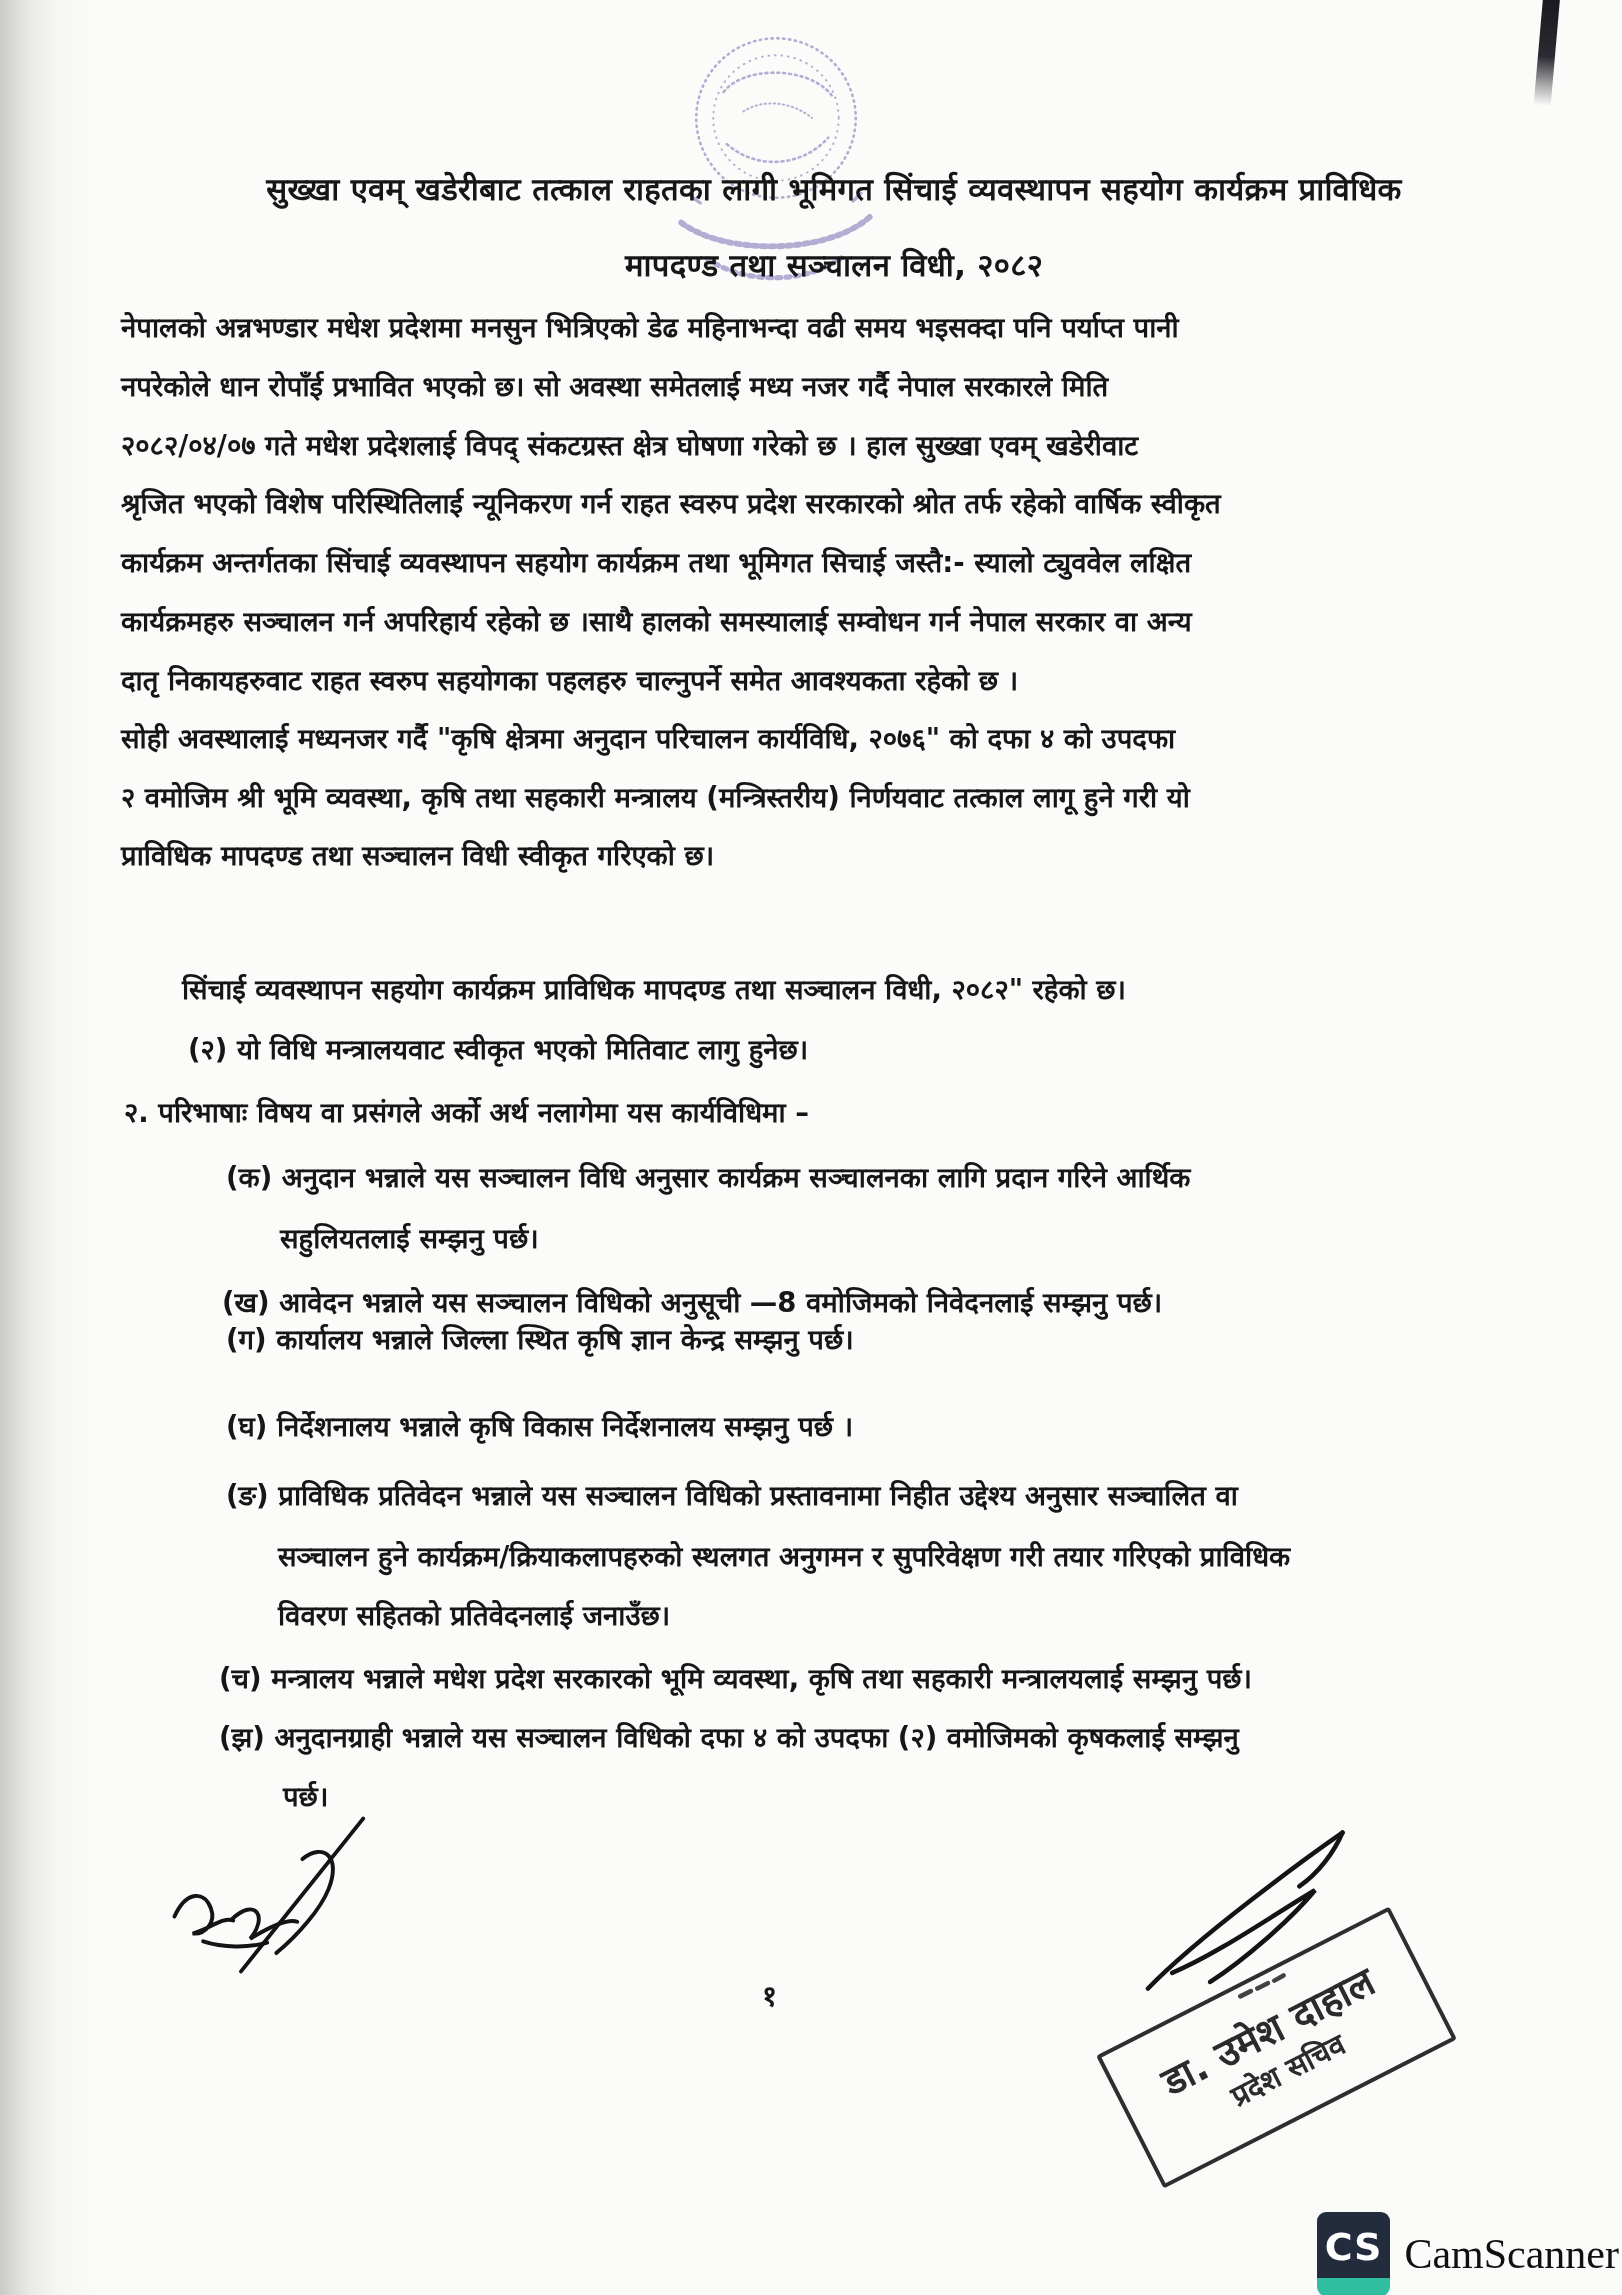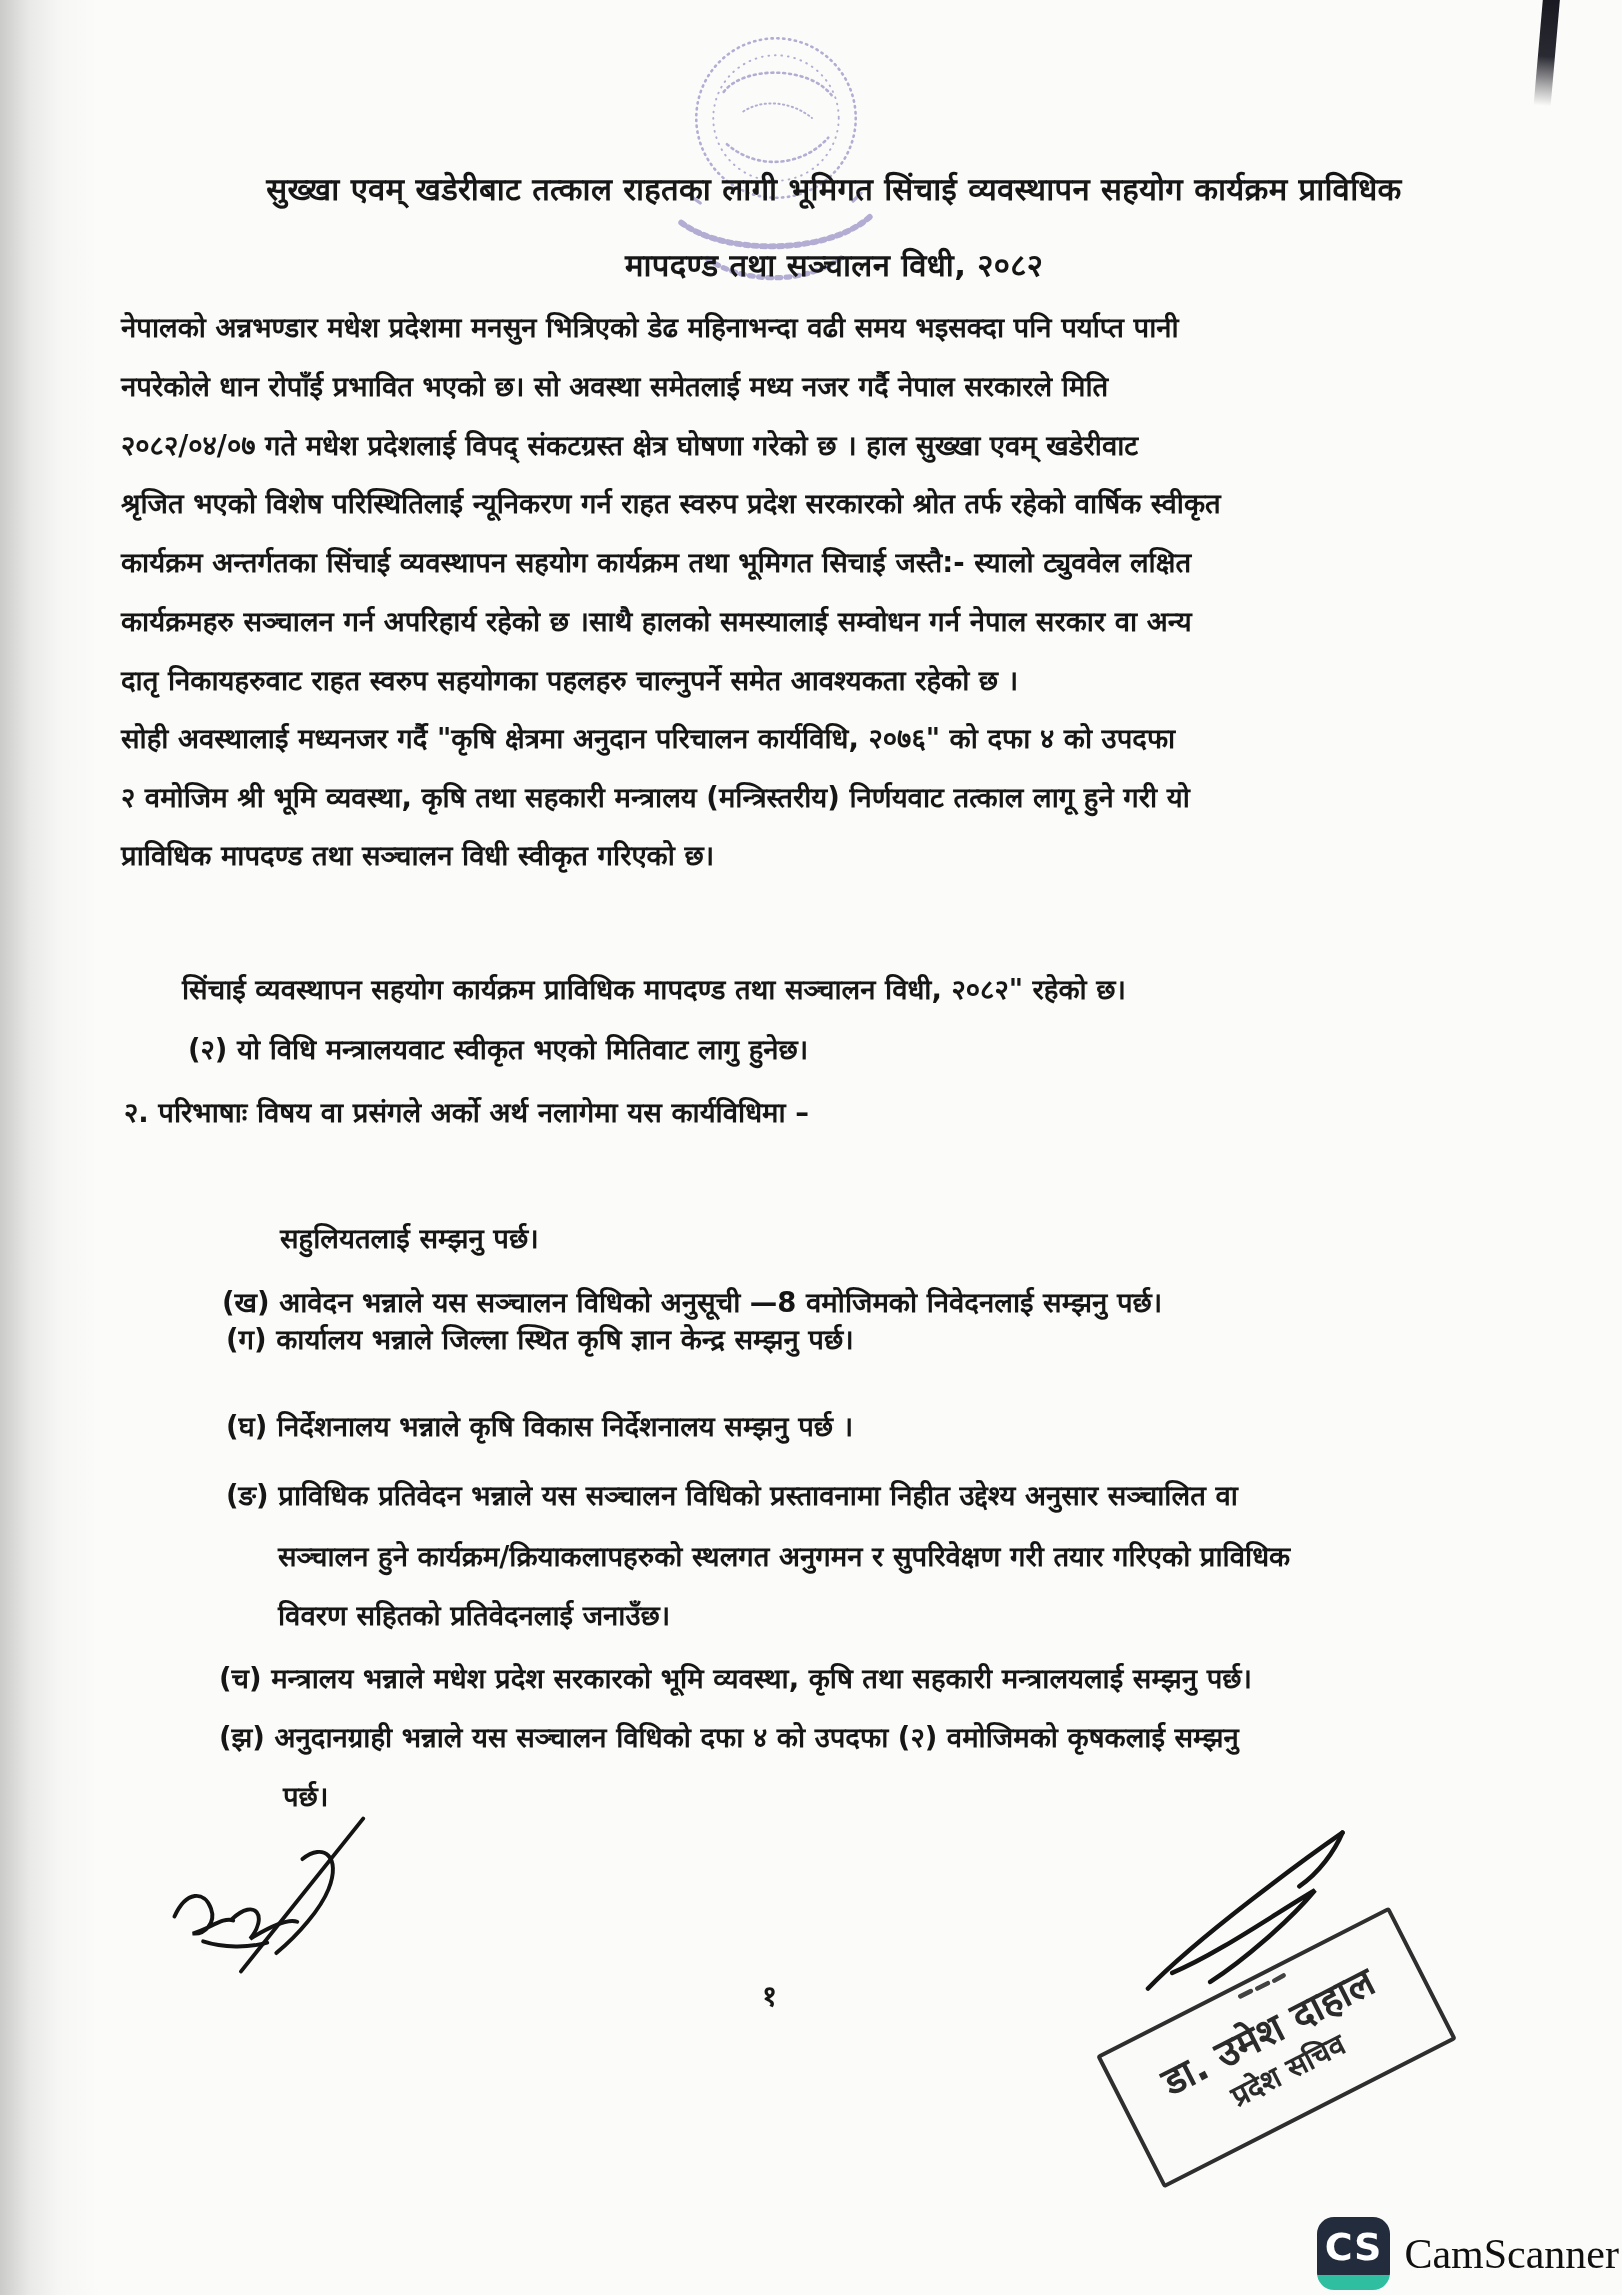--- a/index.html
+++ b/index.html
@@ -59,21 +59,21 @@
   .page-number{
     position:absolute;left:762px;top:1975px;
     font-size:29px;font-weight:600;
   }
   .footer{
     position:absolute;left:1317px;top:2214px;height:79px;
     display:flex;align-items:center;gap:14.4px;
     z-index:4;
   }
   .cs-logo{
-    width:73px;height:73px;border-radius:17px;
+    width:73px;height:84px;border-radius:9px;
     background:linear-gradient(to bottom,#232c3d 0%,#232c3d 79%,#2fbfa0 79%,#2fbfa0 100%);
     display:flex;align-items:center;justify-content:center;
   }
   .cs-logo span{
     color:#ffffff;font-size:38px;font-weight:700;
     letter-spacing:0.7px;margin-top:-13px;
     font-family:"DejaVu Sans", sans-serif;
   }
   .cs-brand{
     font-family:"Liberation Serif","DejaVu Serif",serif;
@@ -114,20 +114,21 @@
   <div class="line" style="top:651px;left:121px">दातृ निकायहरुवाट राहत स्वरुप सहयोगका पहलहरु चाल्नुपर्ने समेत आवश्यकता रहेको छ ।</div>
 
   <div class="line" style="top:709px;left:121px">सोही अवस्थालाई मध्यनजर गर्दै "कृषि क्षेत्रमा अनुदान परिचालन कार्यविधि, २०७६" को दफा ४ को उपदफा</div>
   <div class="line" style="top:768px;left:121px">२ वमोजिम श्री भूमि व्यवस्था, कृषि तथा सहकारी मन्त्रालय (मन्त्रिस्तरीय) निर्णयवाट तत्काल लागू हुने गरी यो</div>
   <div class="line" style="top:826px;left:121px">प्राविधिक मापदण्ड तथा सञ्चालन विधी स्वीकृत गरिएको छ।</div>
 
   <div class="line" style="top:960px;left:182px">सिंचाई व्यवस्थापन सहयोग कार्यक्रम प्राविधिक मापदण्ड तथा सञ्चालन विधी, २०८२" रहेको छ।</div>
   <div class="line" style="top:1020px;left:188px">(२) यो विधि मन्त्रालयवाट स्वीकृत भएको मितिवाट लागु हुनेछ।</div>
 
   <div class="line" style="top:1083px;left:124px">२. परिभाषाः विषय वा प्रसंगले अर्को अर्थ नलागेमा यस कार्यविधिमा –</div>
+  <div class="line" style="top:1148px;left:226px">(क)  अनुदान भन्नाले यस सञ्चालन विधि अनुसार कार्यक्रम सञ्चालनका लागि प्रदान गरिने आर्थिक</div>
   <div class="line" style="top:1209px;left:280px">सहुलियतलाई सम्झनु पर्छ।</div>
   <div class="line" style="top:1273px;left:222px">(ख) आवेदन भन्नाले यस सञ्चालन विधिको अनुसूची —8 वमोजिमको निवेदनलाई सम्झनु पर्छ।</div>
   <div class="line" style="top:1310px;left:226px">(ग)  कार्यालय भन्नाले जिल्ला स्थित कृषि ज्ञान केन्द्र सम्झनु पर्छ।</div>
   <div class="line" style="top:1397px;left:226px">(घ)  निर्देशनालय भन्नाले कृषि विकास निर्देशनालय सम्झनु पर्छ ।</div>
   <div class="line" style="top:1466px;left:226px">(ङ)  प्राविधिक प्रतिवेदन भन्नाले यस सञ्चालन विधिको प्रस्तावनामा निहीत उद्देश्य अनुसार सञ्चालित वा</div>
   <div class="line" style="top:1527px;left:278px">सञ्चालन हुने कार्यक्रम/क्रियाकलापहरुको स्थलगत अनुगमन र सुपरिवेक्षण गरी तयार गरिएको प्राविधिक</div>
   <div class="line" style="top:1586px;left:278px">विवरण सहितको प्रतिवेदनलाई जनाउँछ।</div>
   <div class="line" style="top:1649px;left:219px">(च) मन्त्रालय भन्नाले मधेश प्रदेश सरकारको भूमि व्यवस्था, कृषि तथा सहकारी मन्त्रालयलाई सम्झनु पर्छ।</div>
   <div class="line" style="top:1708px;left:219px">(झ) अनुदानग्राही भन्नाले यस सञ्चालन विधिको दफा ४ को उपदफा (२) वमोजिमको कृषकलाई सम्झनु</div>
   <div class="line" style="top:1767px;left:283px">पर्छ।</div>

